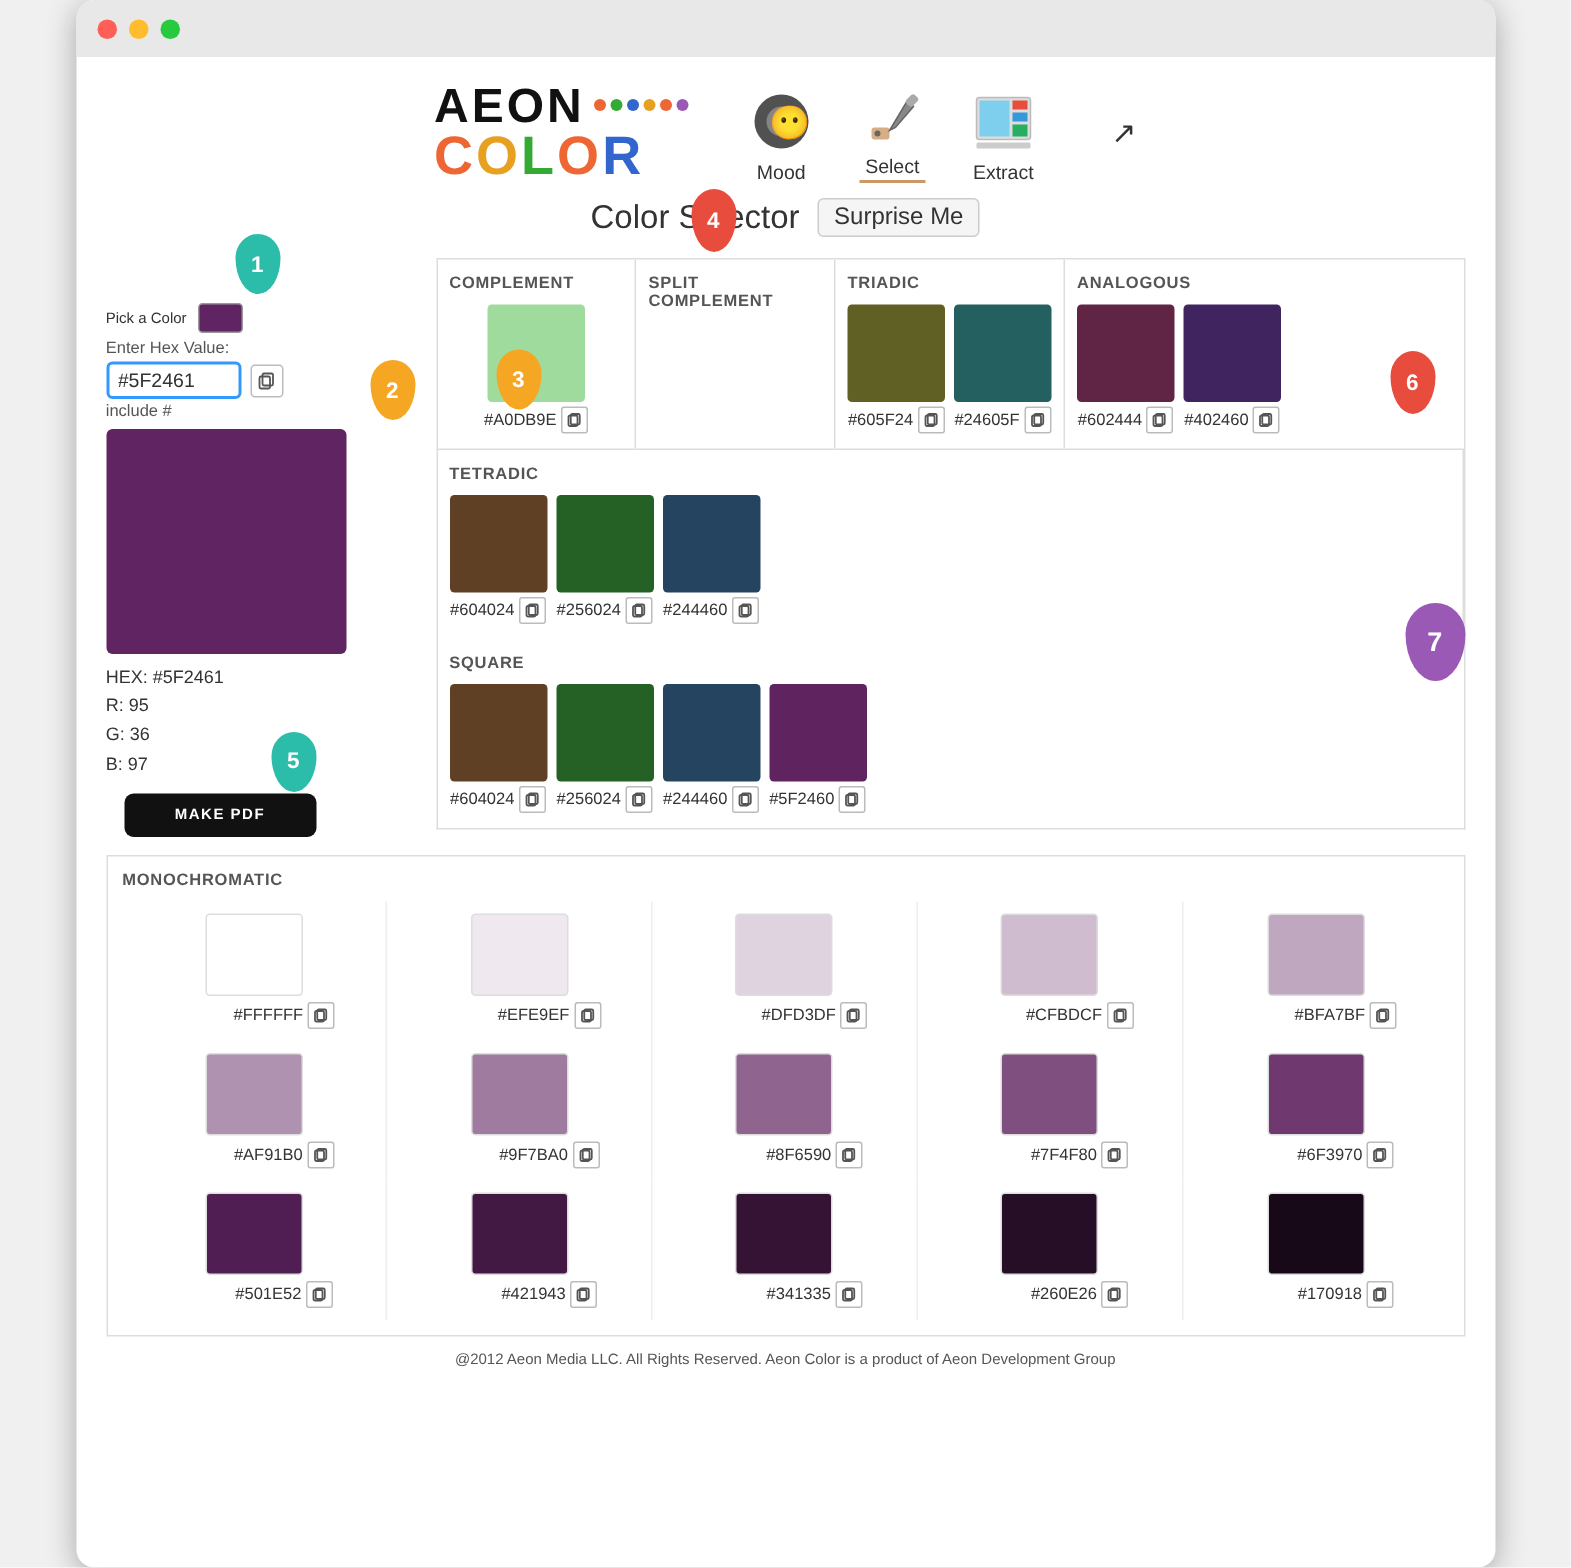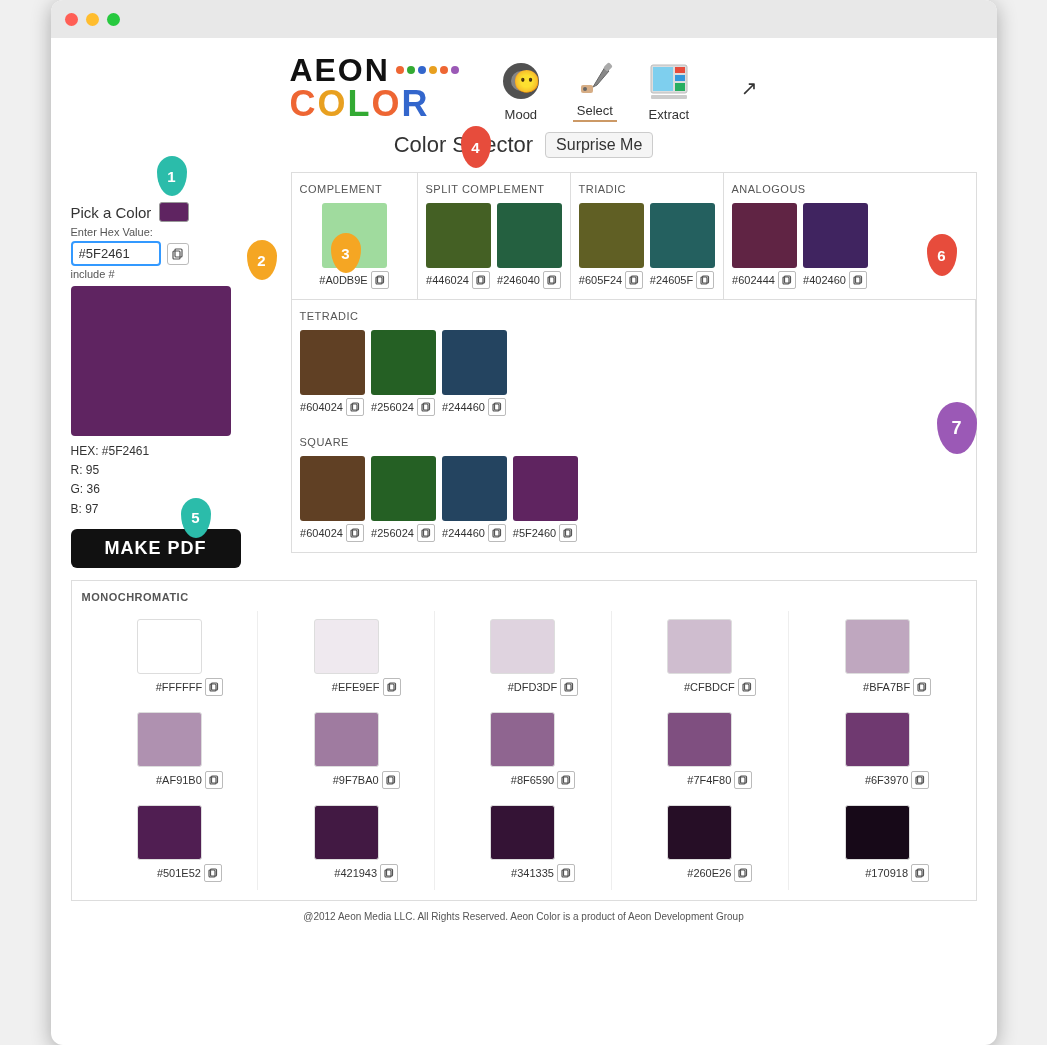--- a/index.html
+++ b/index.html
@@ -117,21 +117,21 @@
     }
 
     .pick-color-row {
       display: flex;
       align-items: center;
       gap: 8px;
       margin-top: 20px;
       margin-bottom: 4px;
     }
     .pick-label {
-      font-size: 15px;
+      font-size: 10px;
       color: #333;
     }
     .color-swatch-input {
       width: 30px;
       height: 20px;
       background: #5F2461;
       border-radius: 3px;
       border: 1px solid #999;
       cursor: pointer;
     }
@@ -184,35 +184,36 @@
       color: #333;
       line-height: 1.6;
       margin-bottom: 10px;
     }
     .make-pdf-btn {
       background: #111;
       color: white;
       border: none;
       border-radius: 6px;
       padding: 9px 34px;
-      font-size: 18px;
+      font-size: 10px;
       font-weight: bold;
       cursor: pointer;
       letter-spacing: 1px;
+      margin-left: 12px;
     }
 
     
     .right-panel {
       flex: 1;
       position: relative;
     }
 
     .section-label {
       font-size: 11px;
-      font-weight: normal;
+      font-weight: bold;
       color: #555;
       margin-bottom: 8px;
       letter-spacing: 0.5px;
     }
 
     .swatch-item {
       display: flex;
       flex-direction: column;
       align-items: center;
       gap: 3px;
@@ -453,46 +454,20 @@
                       <rect x="1" y="2" width="6" height="7" rx="1" fill="none" stroke="#555" stroke-width="1.2"></rect>
                       <rect x="2.5" y="1" width="6" height="7" rx="1" fill="none" stroke="#555" stroke-width="1.2"></rect>
                     </svg>
                 </button>
               </div>
             </div>
           </div>
 
           <div style="border-right:1px solid #ddd; padding:10px 8px;">
             <div class="section-label">SPLIT COMPLEMENT</div>
-            <div style="display:flex; gap:6px;">
-              <div class="swatch-item">
-                <div class="swatch-box" style="background:#446024;"></div>
-                <div class="swatch-row">
-                  <span class="swatch-hex">#446024</span>
-                  <button class="swatch-copy">
-                      <svg width="10" height="10" viewBox="0 0 10 10">
-                        <rect x="1" y="2" width="6" height="7" rx="1" fill="none" stroke="#555" stroke-width="1.2"></rect>
-                        <rect x="2.5" y="1" width="6" height="7" rx="1" fill="none" stroke="#555" stroke-width="1.2"></rect>
-                      </svg>
-                    </button>
-                </div>
-              </div>
-              <div class="swatch-item">
-                <div class="swatch-box" style="background:#246040;"></div>
-                <div class="swatch-row">
-                  <span class="swatch-hex">#246040</span>
-                  <button class="swatch-copy">
-                      <svg width="10" height="10" viewBox="0 0 10 10">
-                        <rect x="1" y="2" width="6" height="7" rx="1" fill="none" stroke="#555" stroke-width="1.2"></rect>
-                        <rect x="2.5" y="1" width="6" height="7" rx="1" fill="none" stroke="#555" stroke-width="1.2"></rect>
-                      </svg>
-                    </button>
-                </div>
-              </div>
-            </div>
           </div>
 
           <div style="border-right:1px solid #ddd; padding:10px 8px;">
             <div class="section-label">TRIADIC</div>
             <div style="display:flex; gap:6px;">
               <div class="swatch-item">
                 <div class="swatch-box" style="background:#605F24;"></div>
                 <div class="swatch-row">
                   <span class="swatch-hex">#605F24</span>
                   <button class="swatch-copy">

